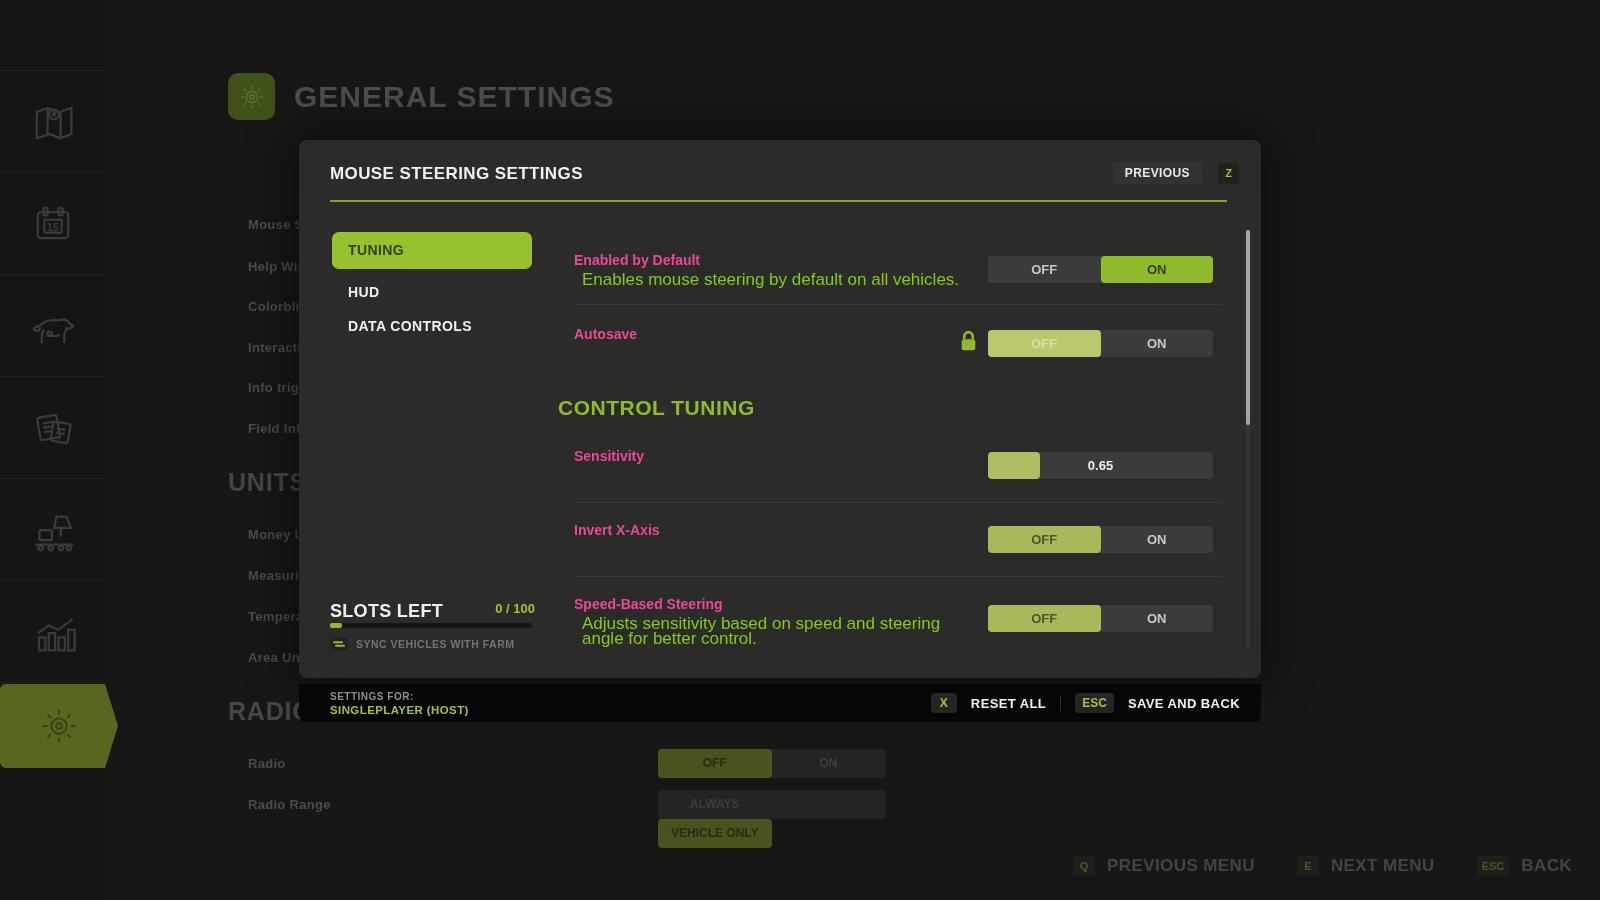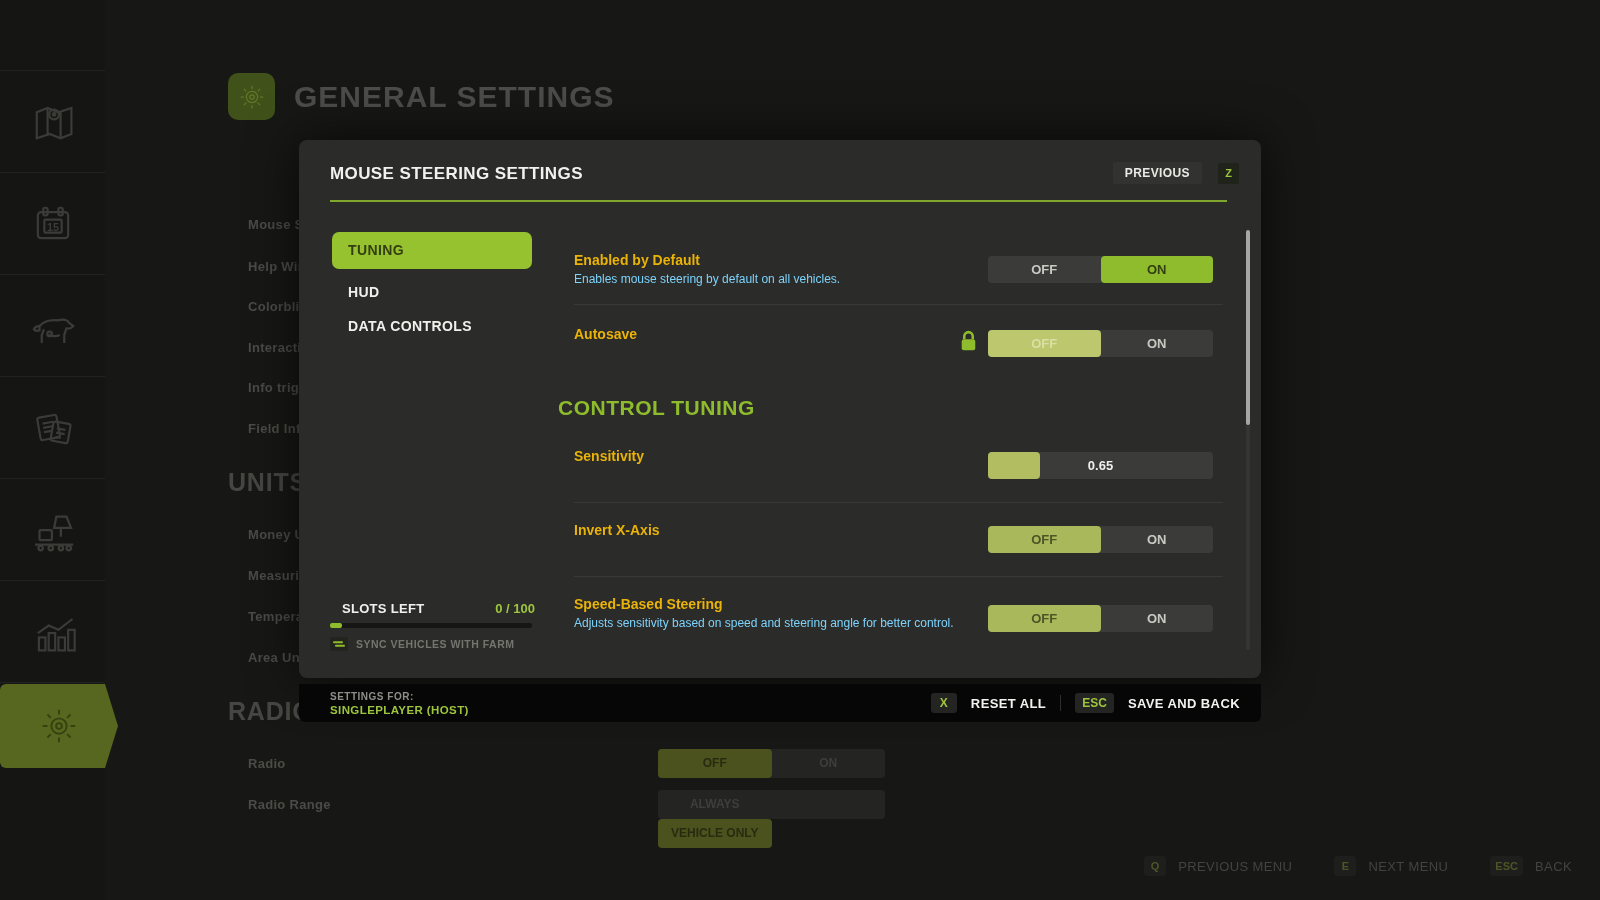--- a/index.html
+++ b/index.html
@@ -20,53 +20,53 @@
 
   .bg-row { position:absolute; left:248px; font-size:13px; font-weight:700; color:#4b4b47; letter-spacing:.3px; white-space:nowrap; }
   .bg-section { position:absolute; left:228px; font-size:25px; font-weight:600; color:#464643; letter-spacing:.8px; white-space:nowrap; }
 
   .bg-toggle { position:absolute; width:227px; height:29px; background:#242422; border-radius:4px; display:flex; }
   .bg-seg { width:113.5px; text-align:center; line-height:29px; font-size:12px; font-weight:700; color:#3e3e3b; }
   .bg-seg.sel { background:#4b521d; color:#272c10; border-radius:4px; }
 
   .bottom-hints { position:absolute; right:28px; top:853px; height:26px; display:flex; align-items:center; gap:12px; }
   .hint-key { min-width:22px; height:20px; padding:0 5px; background:#1e1e1c; border-radius:3px; color:#4d5526; font-size:11px; font-weight:700; display:flex; align-items:center; justify-content:center; }
-  .hint-label { font-size:13px; font-weight:400; color:#434341; letter-spacing:.4px; }
+  .hint-label { font-size:17px; font-weight:700; color:#434341; letter-spacing:.4px; }
   .hint-gap { width:18px; }
 
   
   .modal { position:absolute; left:299px; top:140px; width:962px; height:538px; background:#2b2b29; border-radius:8px; box-shadow:0 0 50px rgba(0,0,0,.65); }
   .modal-title { position:absolute; left:31px; top:24px; font-size:17px; font-weight:700; letter-spacing:.4px; color:#f1f1ee; }
   .controls-group { position:absolute; right:22px; top:22px; display:flex; align-items:center; gap:16px; }
   .controls-label { background:#323230; padding:4px 12px; border-radius:2px; font-size:12px; font-weight:700; letter-spacing:.4px; color:#e9e9e5; }
   .controls-key { width:21px; height:21px; background:#20231a; border-radius:2px; color:#9dc53e; font-size:11px; font-weight:700; display:flex; align-items:center; justify-content:center; }
   .modal-underline { position:absolute; left:31px; top:60px; width:897px; height:2px; background:#7ea72b; }
 
   .tab { position:absolute; left:49px; font-size:14px; font-weight:700; letter-spacing:.4px; color:#f0f0ec; cursor:pointer; }
   .tab.selected { left:33px; width:200px; height:37px; background:#97c22f; border-radius:7px; color:#333f13; line-height:37px; padding-left:16px; }
 
-  .row-title { position:absolute; left:275px; font-size:14px; font-weight:700; color:#eab308; }
-  .row-desc { position:absolute; left:275px; font-size:12px; color:#7dd3fc; width:400px; line-height:15px; }
+  .row-title { position:absolute; left:275px; font-size:14px; font-weight:700; color:#ec4899; }
+  .row-desc { position:absolute; left:283px; font-size:17px; color:#84cc16; width:400px; line-height:15px; }
   .row-sep { position:absolute; left:275px; width:649px; height:1px; background:#393937; }
   .section-header { position:absolute; left:259px; font-size:21px; font-weight:700; letter-spacing:.5px; color:#8fbc2c; }
 
   .toggle { position:absolute; left:689px; width:225px; height:27px; background:#3b3b39; border-radius:4px; display:flex; }
   .seg { width:112.5px; text-align:center; line-height:27px; font-size:13px; font-weight:700; color:#c9c9c4; cursor:pointer; }
   .seg.on-sel { background:#8fbc2c; color:#333f12; border-radius:4px; }
   .seg.off-sel { background:#aab85c; color:#4f5526; border-radius:4px; }
   .seg.off-locked { background:#bcc76e; color:#d9e0a4; border-radius:4px; }
 
   .slider { position:absolute; left:689px; width:225px; height:27px; background:#3b3b39; border-radius:4px; cursor:pointer; }
   .slider-fill { position:absolute; left:0; top:0; width:52px; height:27px; background:#b2bd62; border-radius:4px; }
   .slider-value { position:absolute; left:0; top:0; width:225px; text-align:center; line-height:27px; font-size:13px; font-weight:700; color:#efefec; }
 
   .lock { position:absolute; left:661px; top:190px; }
 
   .slots-head { position:absolute; left:31px; top:461px; width:205px; display:flex; justify-content:space-between; }
-  .slots-label { font-size:13px; font-weight:700; color:#f0f0ec; letter-spacing:.3px;margin-left:12px; }
+  .slots-label { font-size:18px; font-weight:700; color:#f0f0ec; letter-spacing:.3px; }
   .slots-value { font-size:13px; font-weight:700; color:#9dc53e; }
   .slots-bar { position:absolute; left:31px; top:483px; width:202px; height:5px; background:#161614; border-radius:2px; }
   .slots-fill { width:12px; height:5px; background:#8fbc2c; border-radius:2px; }
   .sync-row { position:absolute; left:31px; top:497px; display:flex; align-items:center; gap:8px; cursor:pointer; }
   .sync-badge { width:18px; height:14px; background:#24241f; border-radius:2px; display:flex; align-items:center; justify-content:center; }
   .sync-label { font-size:10.5px; font-weight:700; color:#75756f; letter-spacing:.5px; }
 
   .scrollbar { position:absolute; left:947px; top:90px; width:4px; height:420px; background:rgba(255,255,255,.05); border-radius:2px; }
   .scroll-thumb { position:absolute; left:0; top:0; width:4px; height:195px; background:#a6a6a2; border-radius:2px; cursor:pointer; }
 

